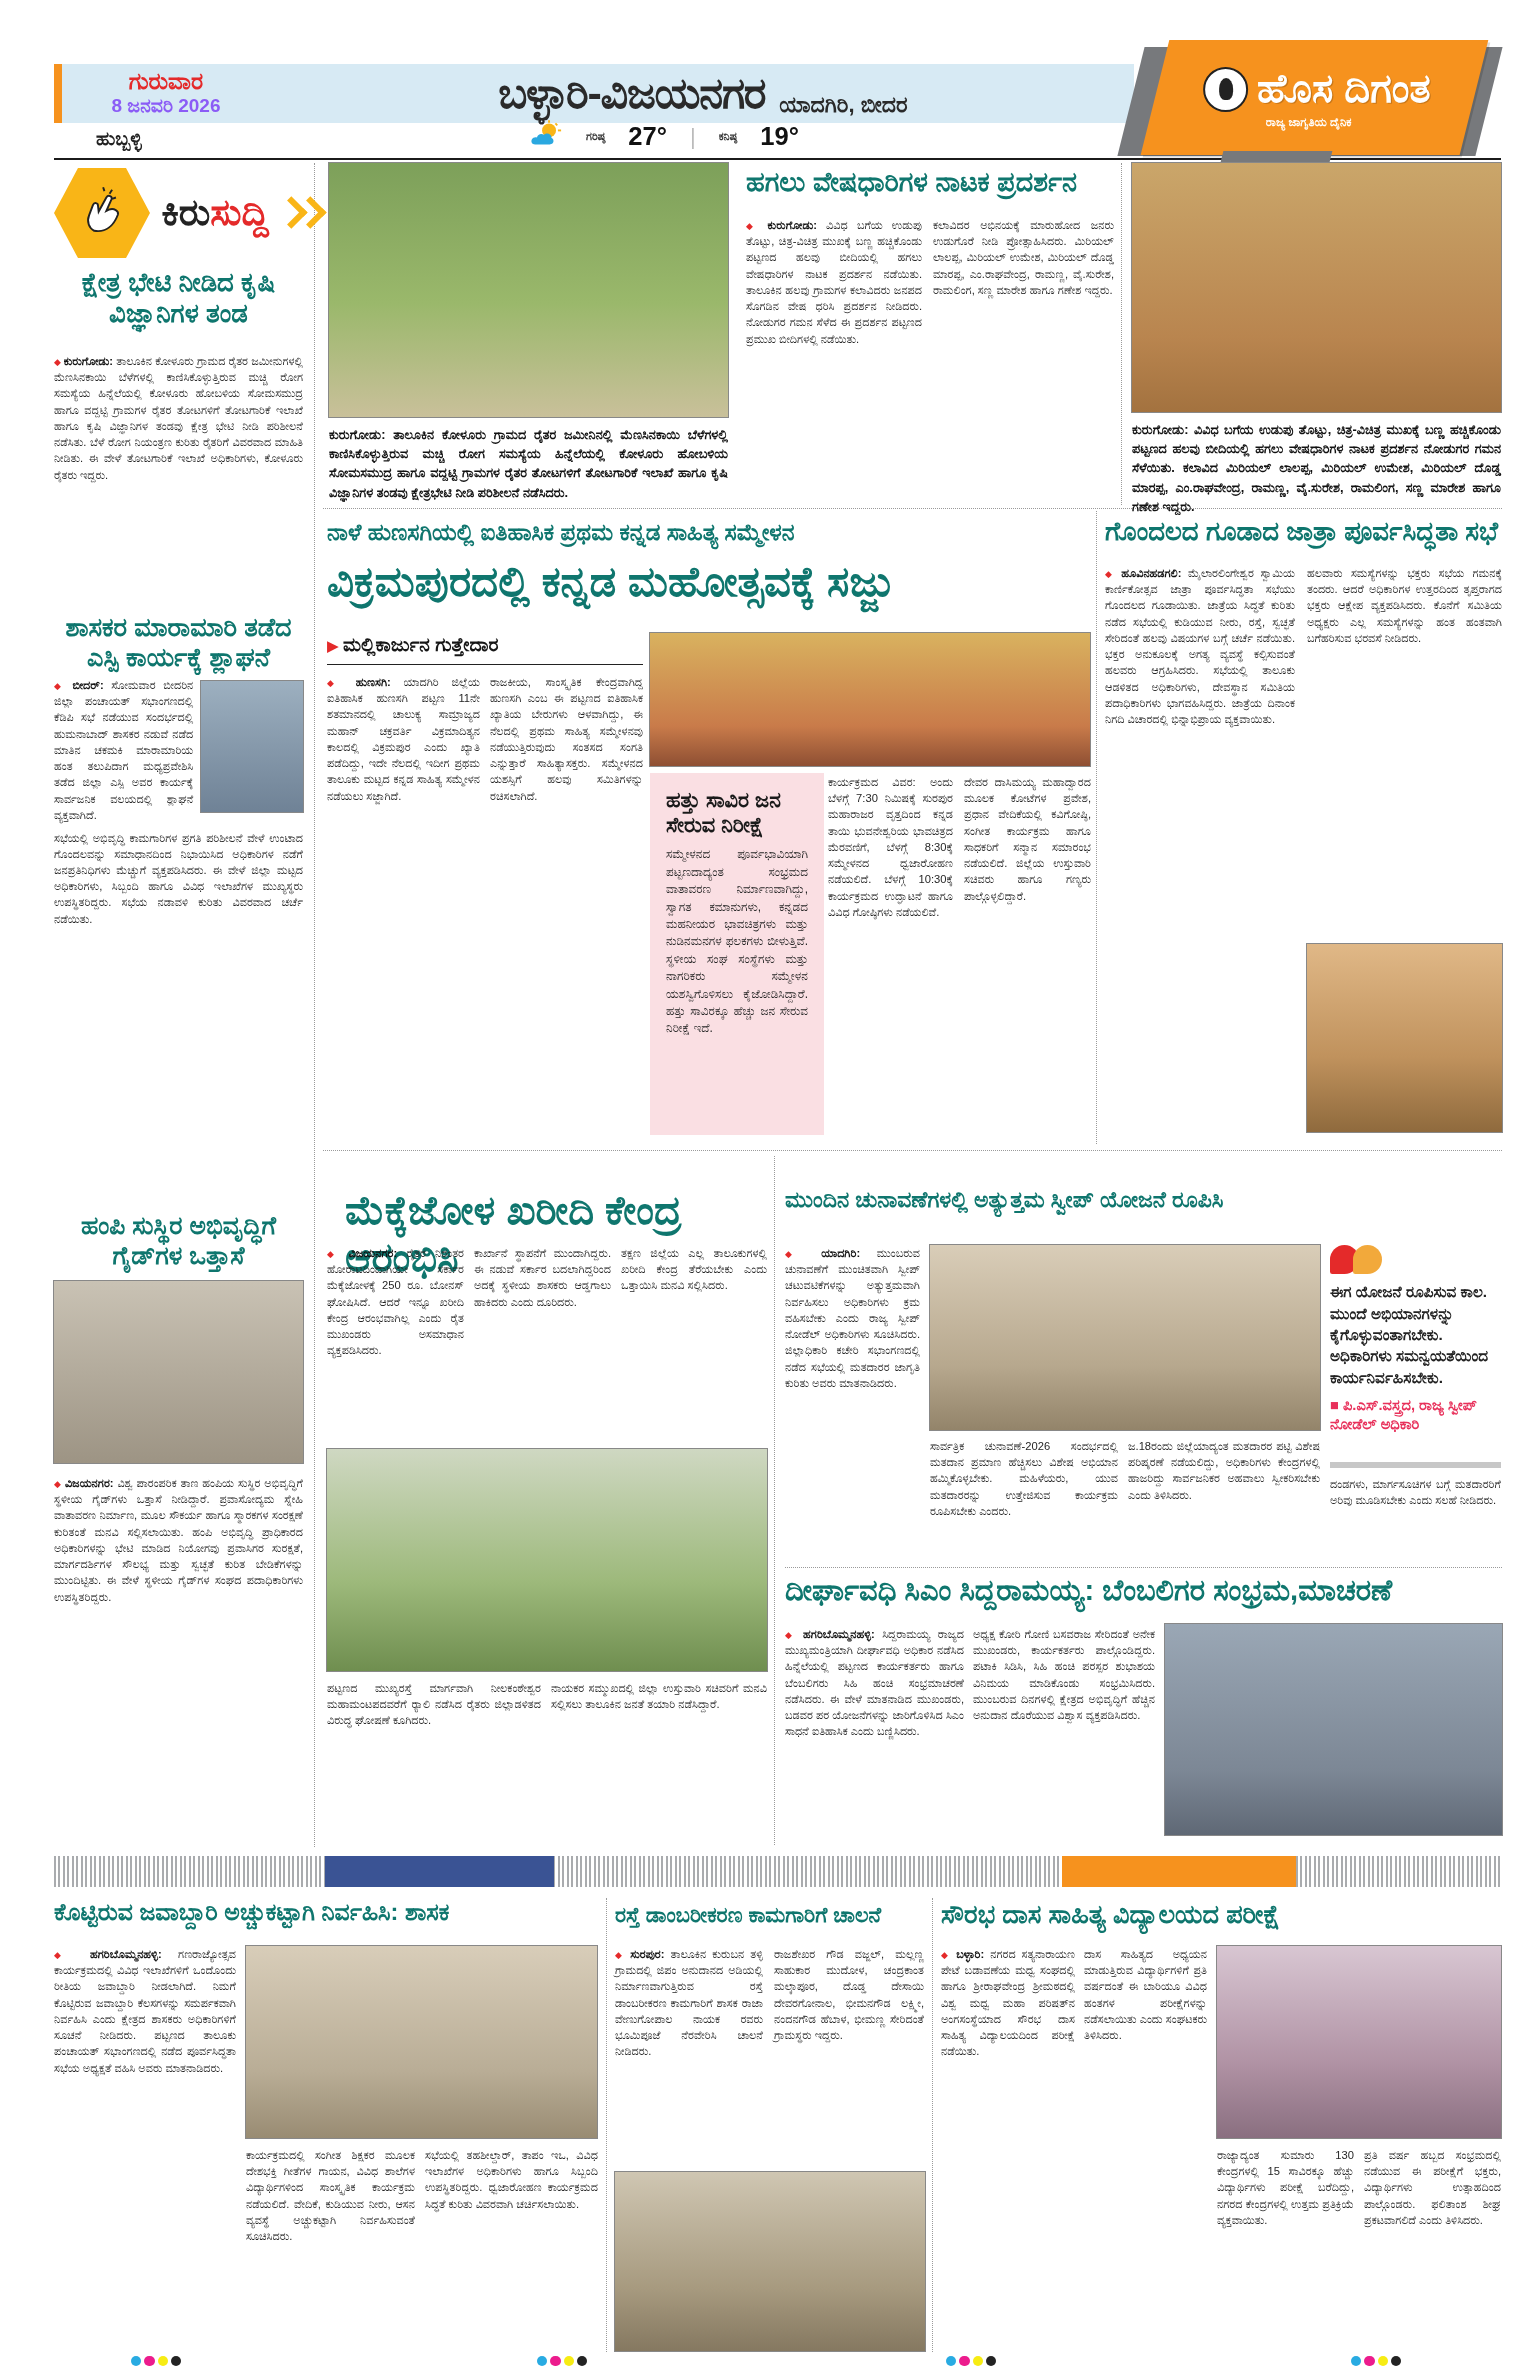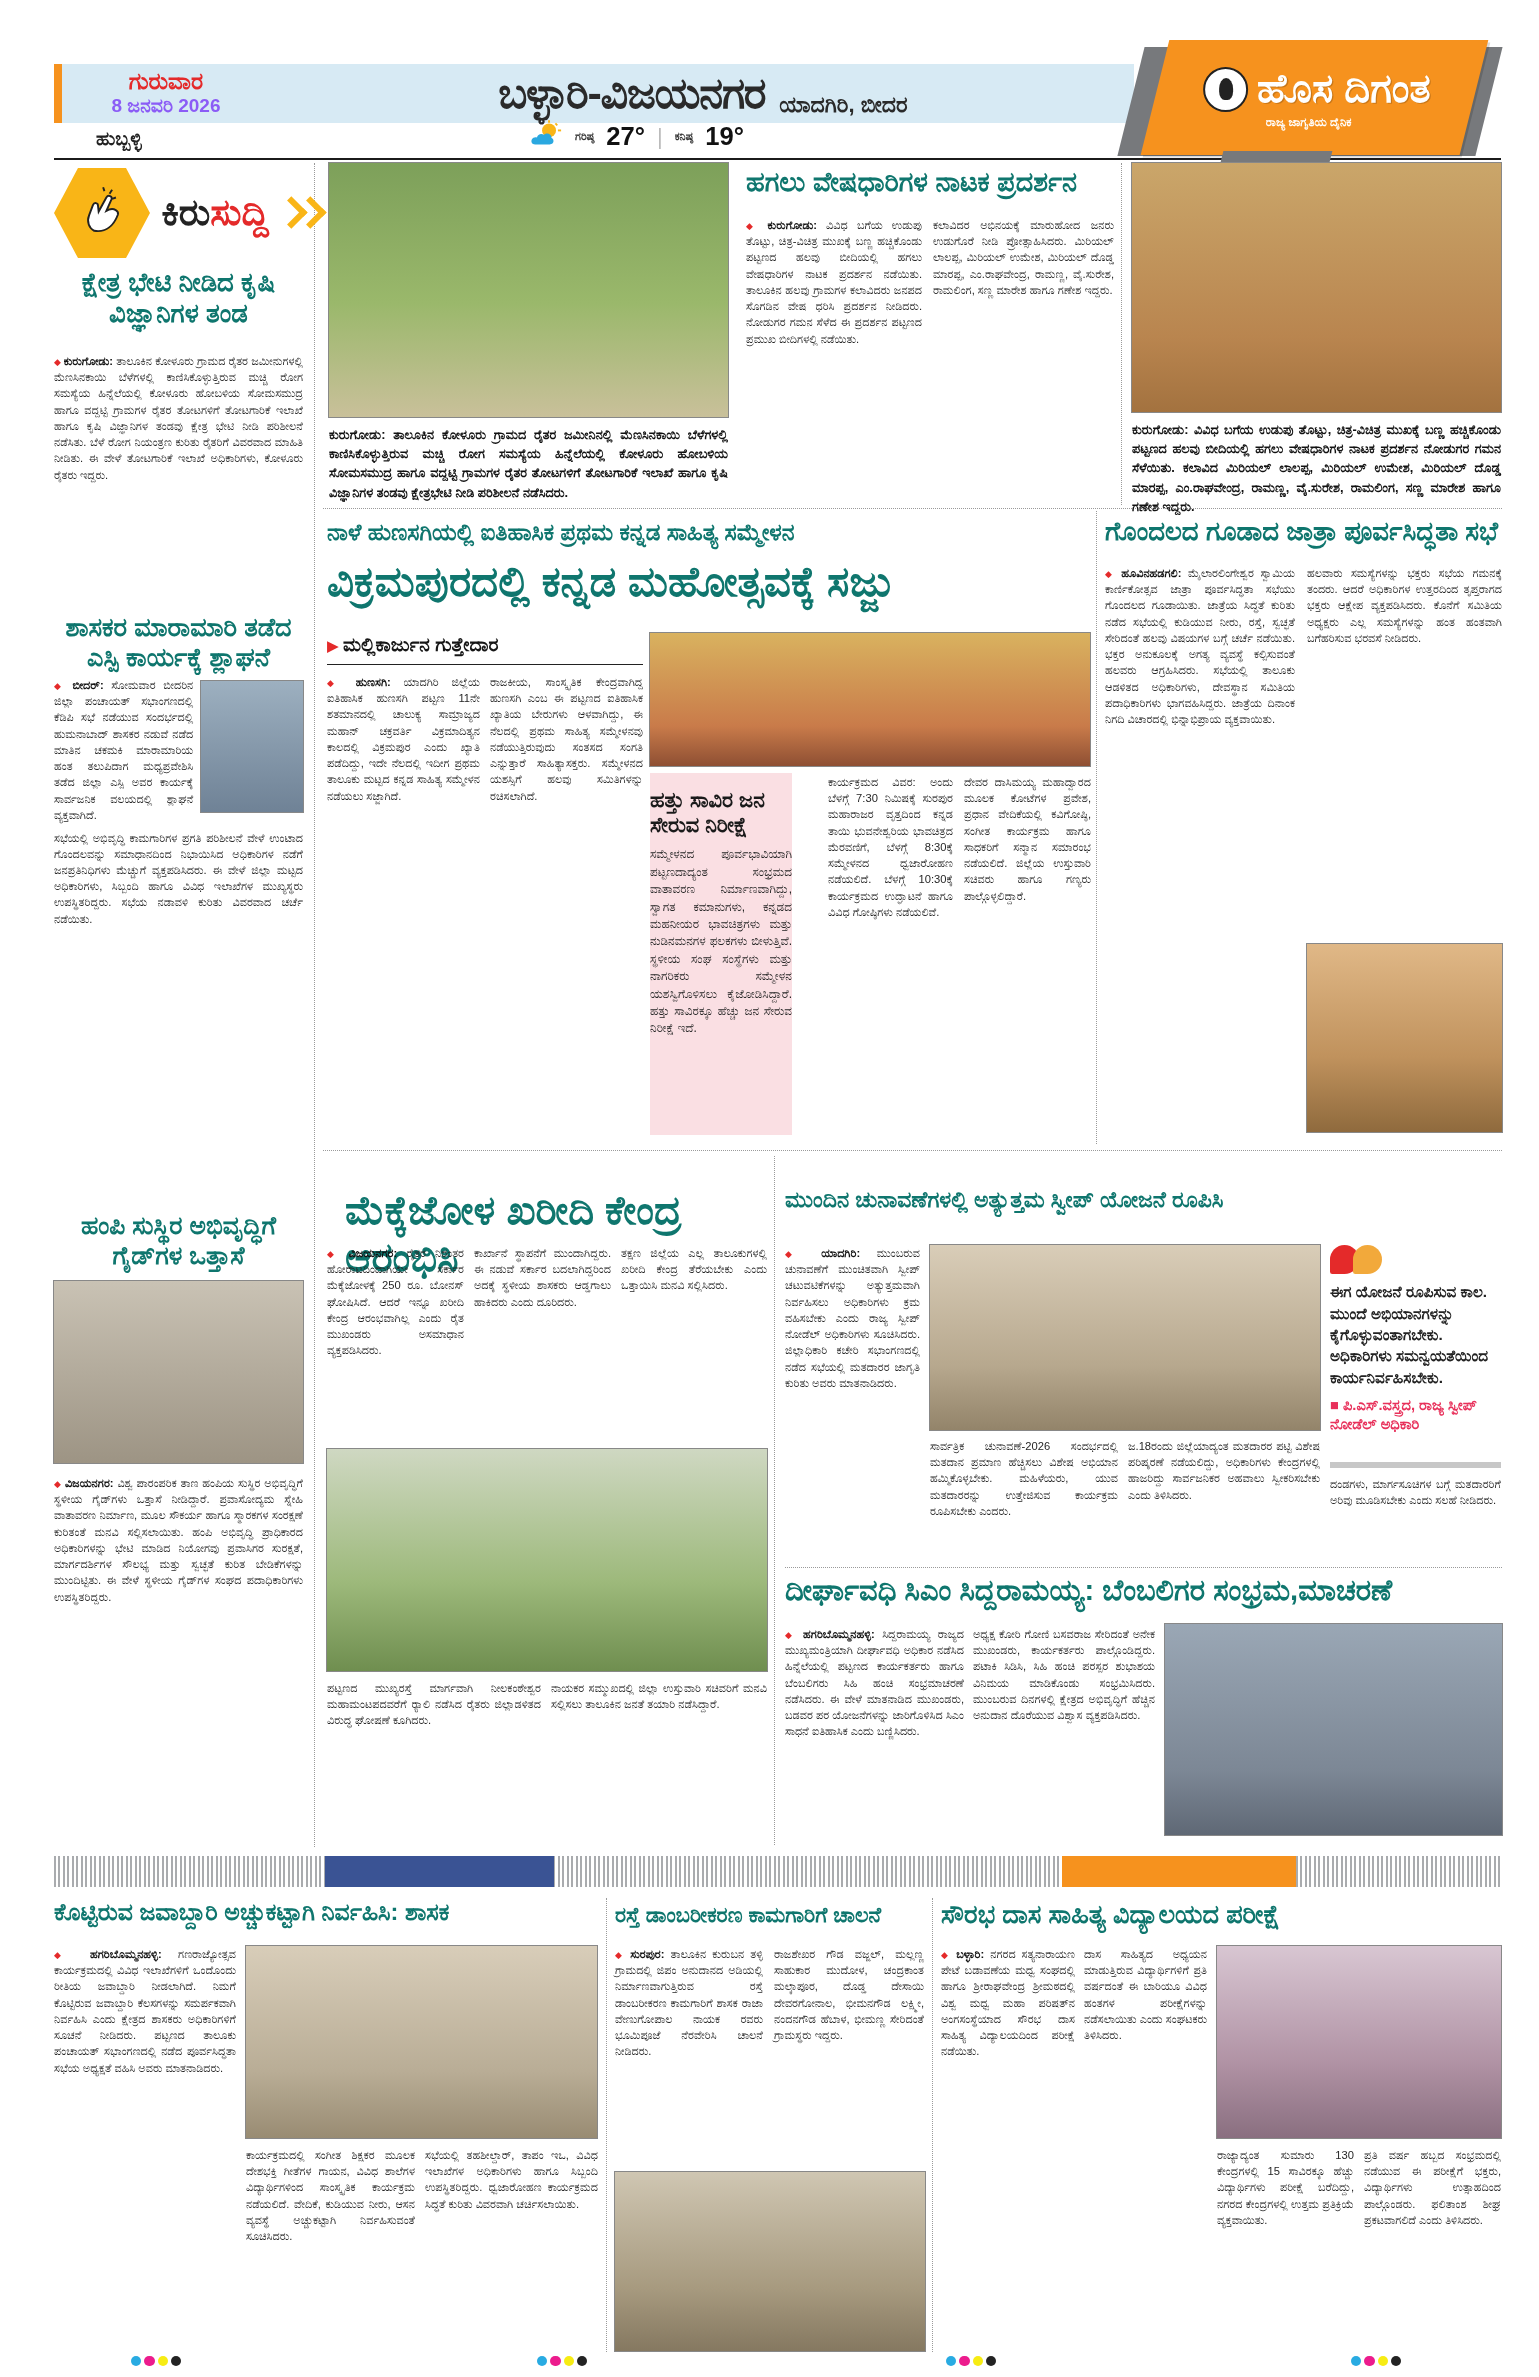--- a/index.html
+++ b/index.html
@@ -37,21 +37,21 @@
   .caption{font-weight:700;font-size:12.8px;line-height:1.5;text-align:justify;color:#111;}
   .byline{font-weight:800;font-size:19px;color:#161616;}
   .byline::before{content:"▶ ";color:#e42a2a;font-size:15.3px;}
   .photo{background:#c9c2b4;outline:0.6px solid #888;}
   
   .hex{width:96px;height:96px;background:#f9b517;clip-path:polygon(25% 3%,75% 3%,100% 50%,75% 97%,25% 97%,0% 50%);display:flex;align-items:center;justify-content:center;}
   .brand-black{color:#232323;font-weight:900;font-size:37px;}
   .brand-red{color:#e42a2a;font-weight:900;font-size:37px;}
   .chev{width:16.6px;height:16.6px;border-top:6.4px solid #f9b517;border-right:6.4px solid #f9b517;transform:rotate(45deg);display:inline-block;margin-left:-3.8px;}
   
-  .pinkbox{background:#fadfe3;padding:14px 0;}
+  .pinkbox{background:#fadfe3;padding:14px 16px;}
   .pink-title{font-weight:900;font-size:21px;line-height:1.2;color:#1a1a1a;}
   .quote-text{font-weight:700;font-size:15.3px;line-height:1.4;color:#222;}
   .quote-attr{font-weight:800;font-size:14.7px;line-height:1.3;color:#e8315b;}
   .quote-attr::before{content:"■ ";color:#e8315b;}
   .qmark{width:29px;height:29px;border-radius:50% 50% 50% 8%;display:inline-block;}
   .graybar{background:#c7c7c7;}
   
   .stripes{background:repeating-linear-gradient(90deg,#a9abae 0 1.9px,#ffffff 1.9px 4.5px);}
   .blueblock{background:#3a5394;}
   .orangeblock{background:#f6921e;}
@@ -66,21 +66,21 @@
   <div class="abs orange-bar" style="left:54px;top:64px;width:8.3px;height:59px;"></div>
   <div class="abs" style="left:70px;top:68px;width:192px;">
     <div class="day">ಗುರುವಾರ</div>
     <div class="mdate">8 ಜನವರಿ 2026</div>
   </div>
   <div class="abs" style="left:275px;top:64px;width:856px;height:59px;display:flex;align-items:center;justify-content:center;">
     <span class="main-title">ಬಳ್ಳಾರಿ-ವಿಜಯನಗರ</span>
     <span class="districts" style="margin-left:14px;margin-top:22px;">ಯಾದಗಿರಿ, ಬೀದರ</span>
   </div>
   <div class="abs edition-city" style="left:96px;top:128px;">ಹುಬ್ಬಳ್ಳಿ</div>
-  <div class="abs" style="left:530px;top:120px;width:268px;display:flex;align-items:center;gap:12px;">
+  <div class="abs" style="left:530px;top:120px;width:268px;display:flex;align-items:center;gap:23px;">
     <span>
       <svg width="33" height="31" viewBox="0 0 52 48">
         <circle cx="30" cy="16" r="11" fill="#f9b517"></circle>
         <g stroke="#f9b517" stroke-width="3">
             <line x1="30" y1="0" x2="30" y2="4"></line>
             <line x1="44" y1="16" x2="49" y2="16"></line>
             <line x1="40" y1="5" x2="43" y2="8"></line>
           </g>
         <path d="M8 38c-5 0-7-4-5-8 1.5-3 5-4 8-3 1-5 7-7 11-4 4-4 12-2 12 5 4 1 5 10-3 10z" fill="#2aa8e0"></path>
       </svg>

